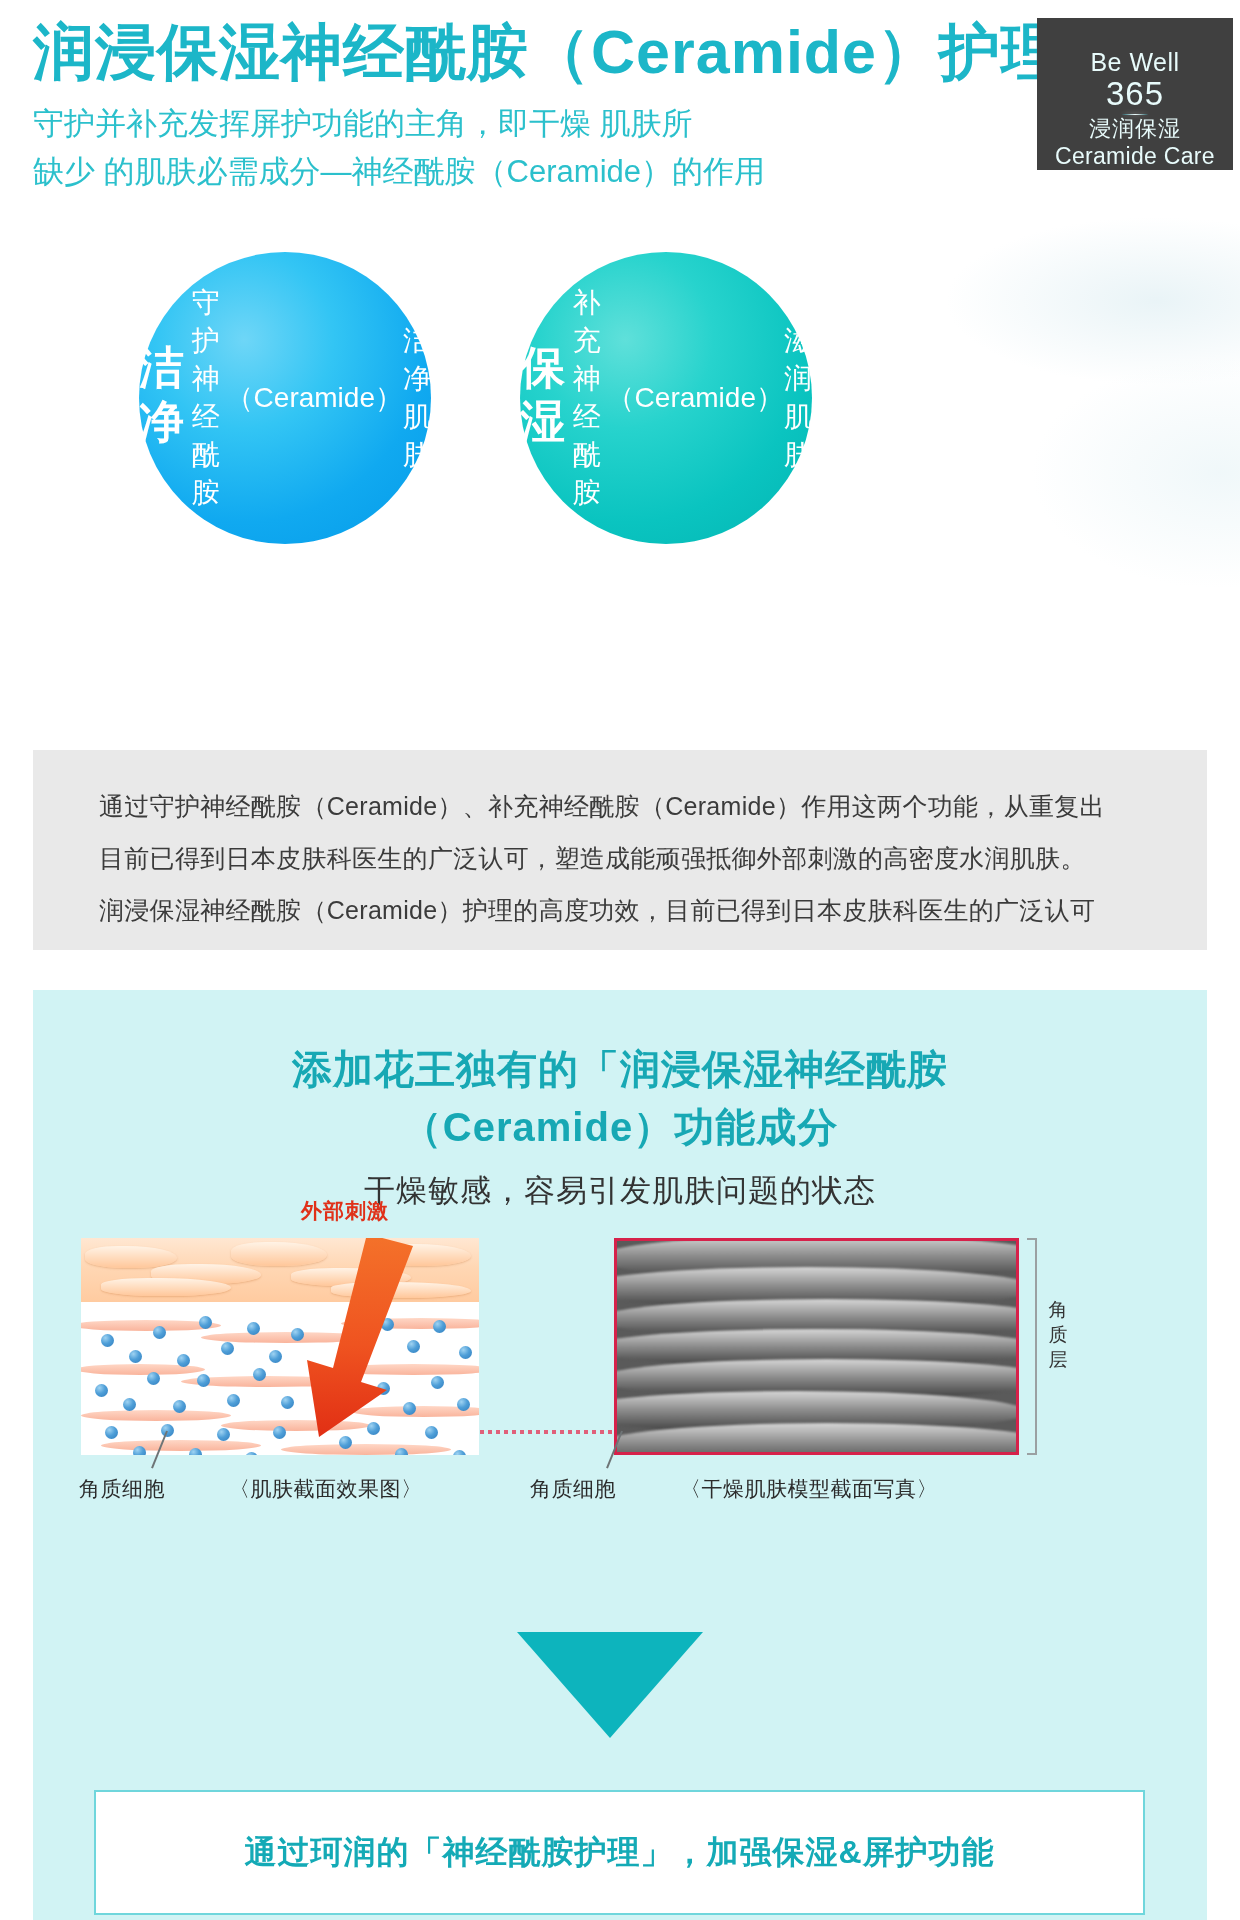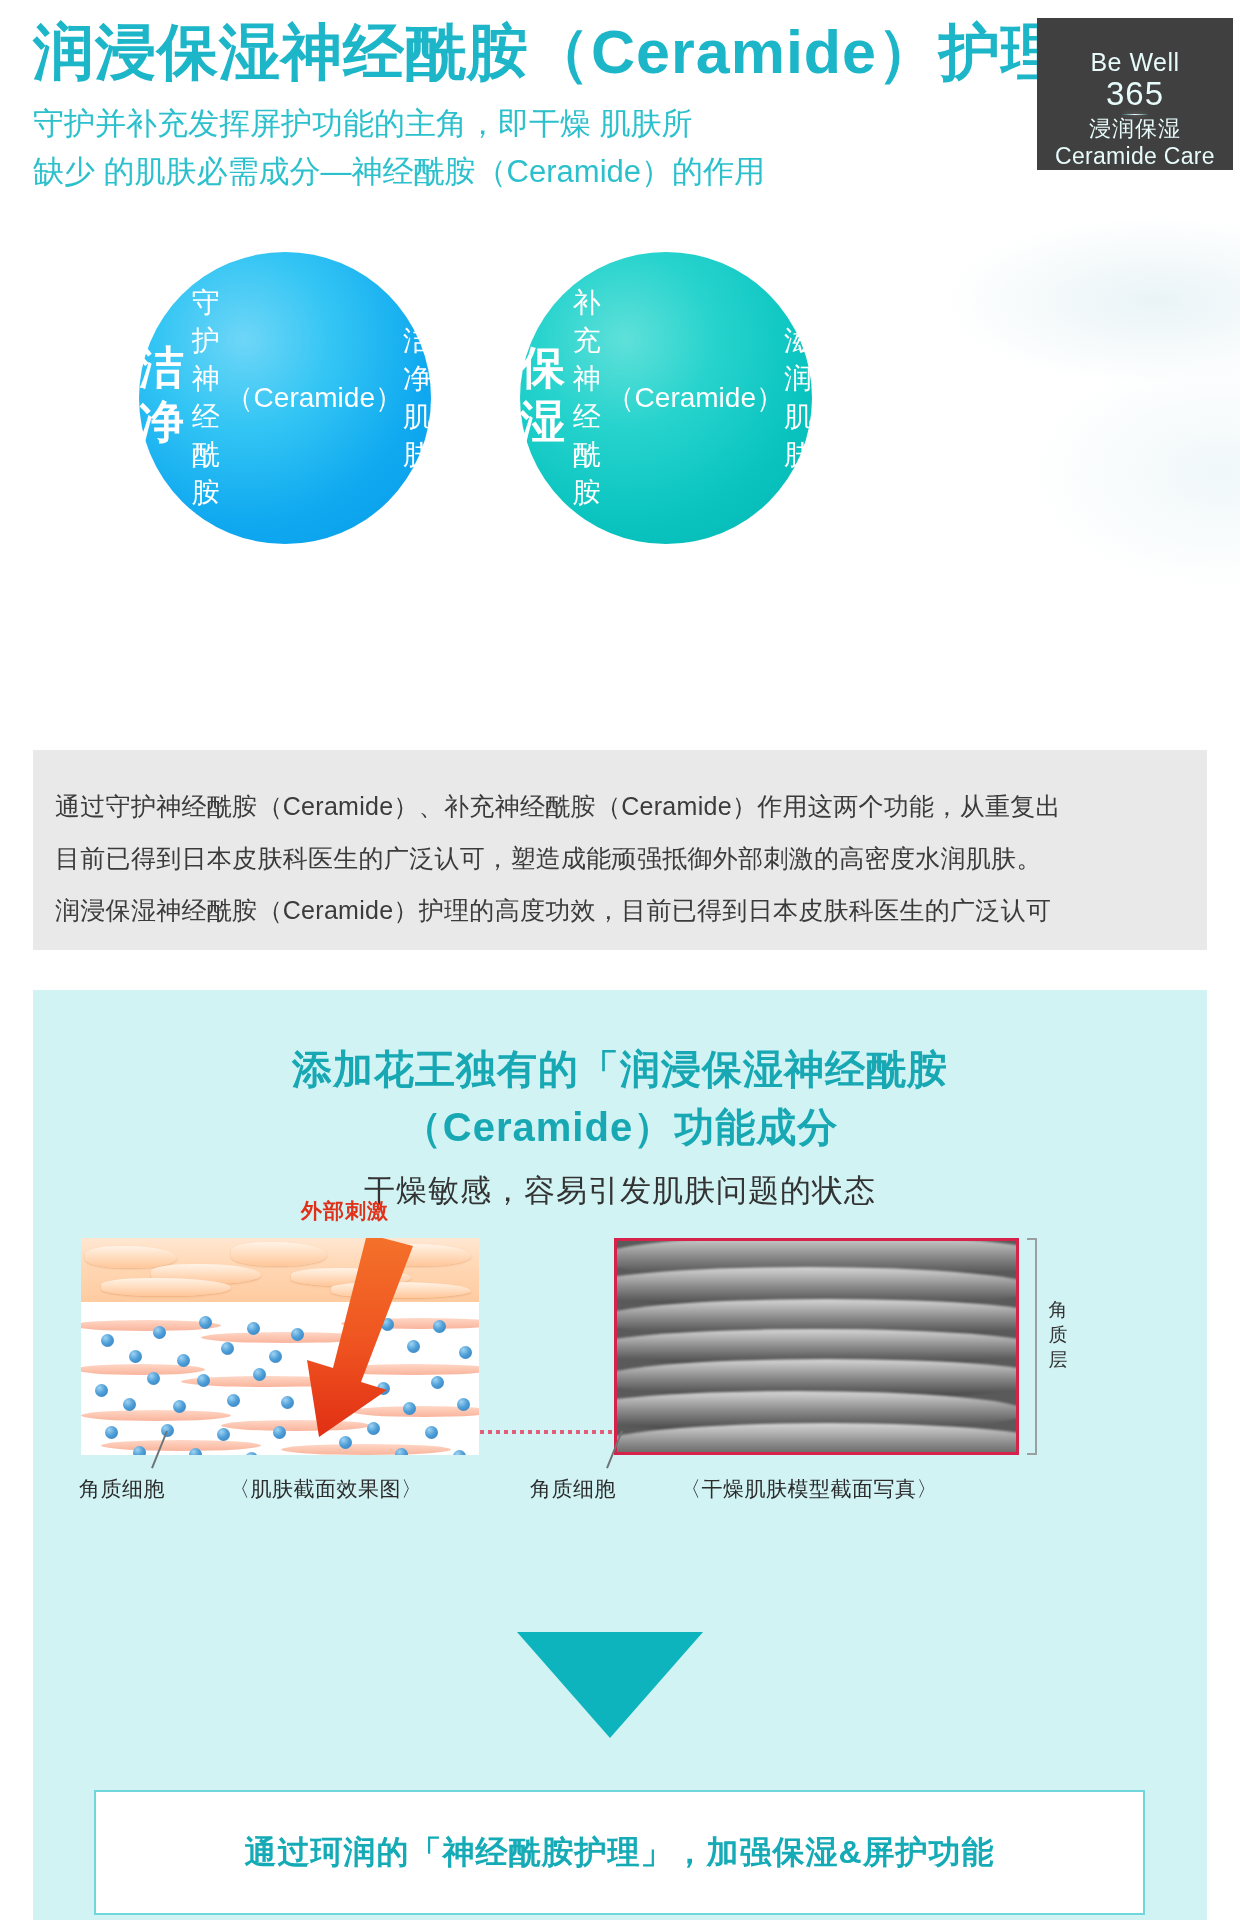--- a/index.html
+++ b/index.html
@@ -66,21 +66,21 @@
     pointer-events:none;
   }
 
   
   #graybox {
     position:absolute; left:33px; top:750px; width:1174px; height:200px;
     background:#e9e9e9;
     padding:30px 22px 0 22px;
   }
   #graybox p {
-    font-size:25px; line-height:52px; color:#3b3b3b; letter-spacing:.3px;
+    font-size:25px; line-height:52px; color:#3b3b3b; letter-spacing:.3px;margin-left:44px;
   }
 
   
   #bluepanel {
     position:absolute; left:33px; top:990px; width:1174px; height:930px;
     background:#d1f3f4;
   }
   #bp-title {
     position:absolute; left:0; top:50px; width:100%;
     text-align:center; color:#17a8b4; font-weight:bold;

